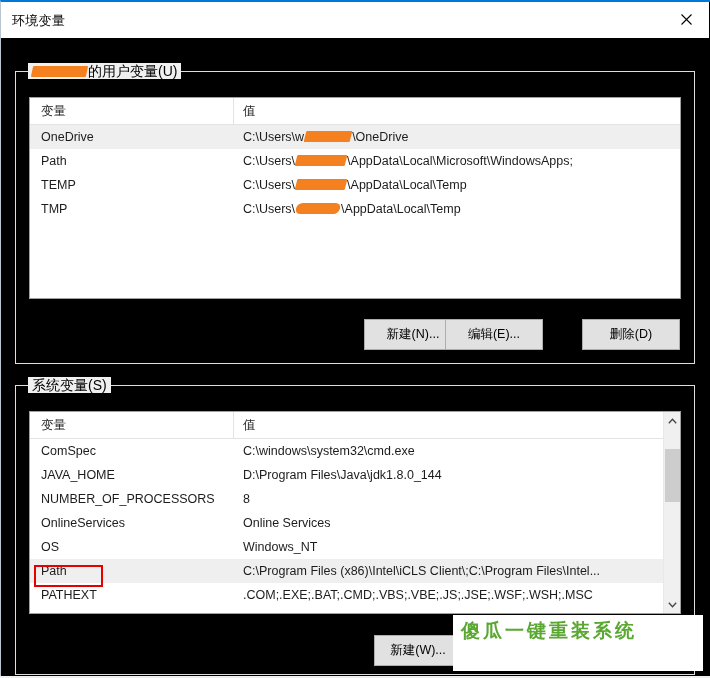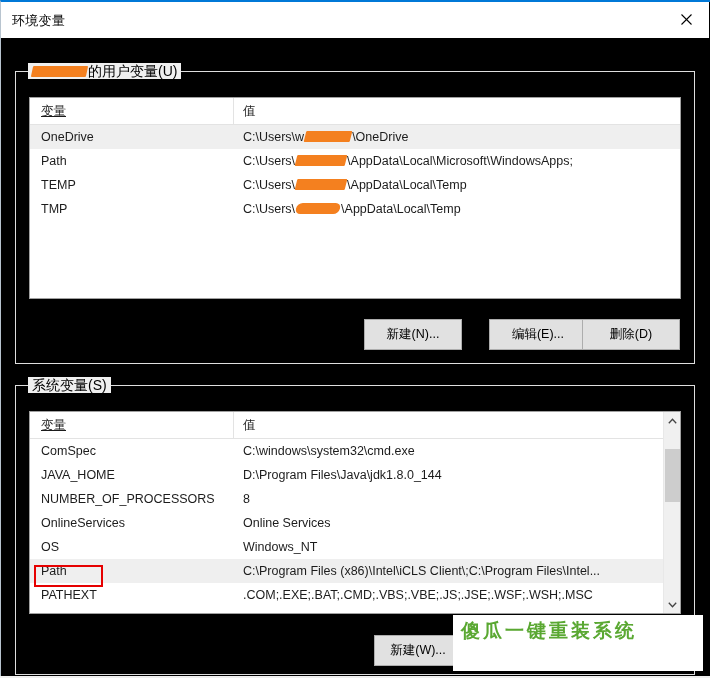--- a/index.html
+++ b/index.html
@@ -104,21 +104,21 @@
     background: #fff;
     border-bottom: 1px solid #e3e3e3;
     box-sizing: border-box;
   }
   .lv-header .col {
     position: absolute;
     top: 5px;
     font-size: 12.5px;
     color: #1c1c1c;
   }
-  .lv-header .col.c1 { left: 11px; text-decoration: underline; }
+  .lv-header .col.c1 { left: 11px; }
   .lv-header .col.c2 { left: 213px; }
   .lv-coldiv {
     position: absolute;
     top: 0;
     left: 203px;
     width: 1px;
     height: 27px;
     background: #e3e3e3;
   }
   .lv-body {
@@ -292,21 +292,21 @@
           <span class="value"><span>C:\Users\</span><span class="val-redact w3"></span><span>\AppData\Local\Temp</span></span>
         </div>
         <div class="row">
           <span class="name">TMP</span>
           <span class="value"><span>C:\Users\</span><span class="val-redact w4"></span><span>\AppData\Local\Temp</span></span>
         </div>
       </div>
   </div>
 
   <button class="btn" style="left:363px; top:317px; width:98px;">新建(N)...</button>
-  <button class="btn" style="left:444px; top:317px; width:98px;margin-left:44px;">编辑(E)...</button>
+  <button class="btn" style="left:444px; top:317px; width:98px;">编辑(E)...</button>
   <button class="btn" style="left:581px; top:317px; width:98px;">删除(D)</button>
 
   <div class="groupbox" style="left:14px; top:383px; width:680px; height:290px;">
     <div class="group-legend">系统变量(S)</div>
   </div>
 
   <div class="listview" style="left:28px; top:409px; width:652px; height:203px;">
     <div class="lv-header">
       <div class="lv-coldiv"></div>
       <div class="col c1">变量</div>

